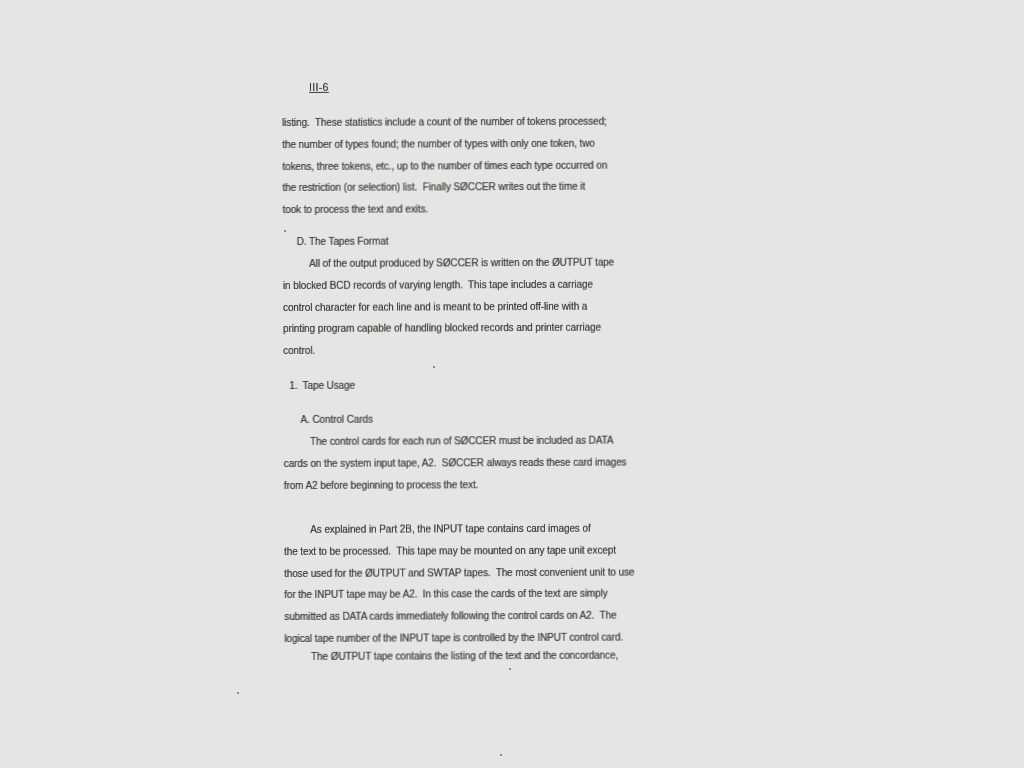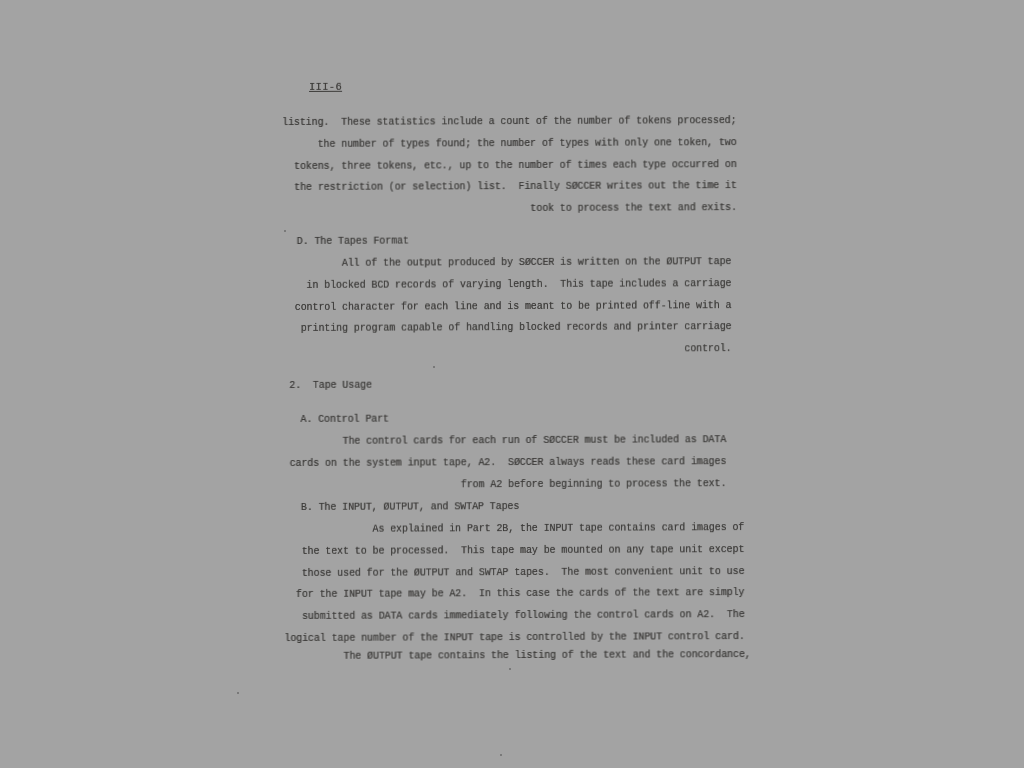--- a/index.html
+++ b/index.html
@@ -7,24 +7,23 @@
     padding: 0;
     width: 1024px;
     height: 768px;
     background: #ffffff;
     overflow: hidden;
   }
   .scan-surface {
     position: relative;
     width: 1024px;
     height: 768px;
-    background: #a3a3a3;
-    font-family: Liberation Mono, monospace;
+    background: #e5e5e5;
+    font-family: Liberation Sans, sans-serif;
     color: #3f3e3c;
-    text-align: right;
   }
   .scan-page {
     position: absolute;
     left: 283px;
     top: 0;
     width: 490px;
     height: 768px;
     transform: rotate(-0.25deg);
     transform-origin: 50% 40%;
     filter: blur(0.32px) contrast(1.05);
@@ -80,36 +79,33 @@
 
     <div class="block" style="top:252px">
       <div class="tline">          All of the output produced by SØCCER is written on the ØUTPUT tape</div>
       <div class="tline">in blocked BCD records of varying length.  This tape includes a carriage</div>
       <div class="tline">control character for each line and is meant to be printed off-line with a</div>
       <div class="tline">printing program capable of handling blocked records and printer carriage</div>
       <div class="tline">control.</div>
     </div>
 
     <div class="block" style="top:374px;left:6px">
-      <div class="tline">2.  Tape Usage</div>
+      <div class="tline">1.  Tape Usage</div>
     </div>
 
     <div class="block" style="top:408px;left:17px">
-      <div class="tline">A. Control Part</div>
+      <div class="tline">A. Control Cards</div>
     </div>
 
     <div class="block" style="top:430px">
       <div class="tline">          The control cards for each run of SØCCER must be included as DATA</div>
       <div class="tline">cards on the system input tape, A2.  SØCCER always reads these card images</div>
       <div class="tline">from A2 before beginning to process the text.</div>
     </div>
 
-    <div class="block" style="top:496px;left:17px">
-      <div class="tline">B. The INPUT, ØUTPUT, and SWTAP Tapes</div>
-    </div>
 
     <div class="block" style="top:518px">
       <div class="tline">          As explained in Part 2B, the INPUT tape contains card images of</div>
       <div class="tline">the text to be processed.  This tape may be mounted on any tape unit except</div>
       <div class="tline">those used for the ØUTPUT and SWTAP tapes.  The most convenient unit to use</div>
       <div class="tline">for the INPUT tape may be A2.  In this case the cards of the text are simply</div>
       <div class="tline">submitted as DATA cards immediately following the control cards on A2.  The</div>
       <div class="tline">logical tape number of the INPUT tape is controlled by the INPUT control card.</div>
     </div>
 

